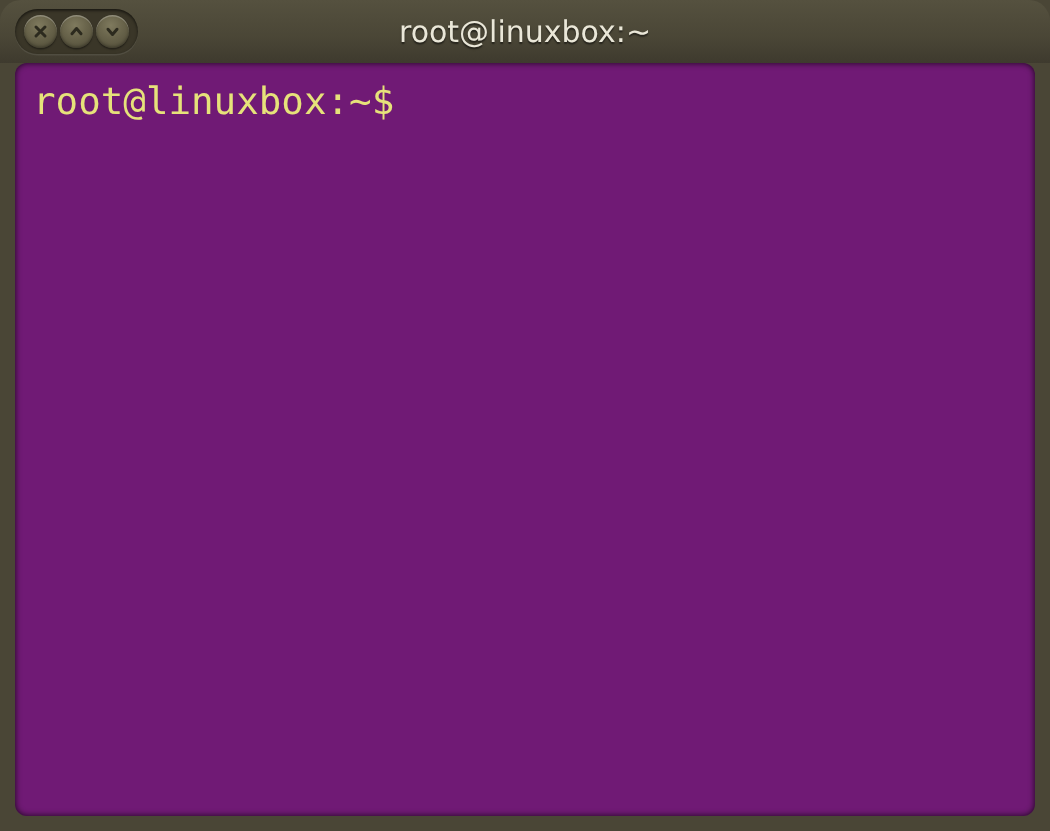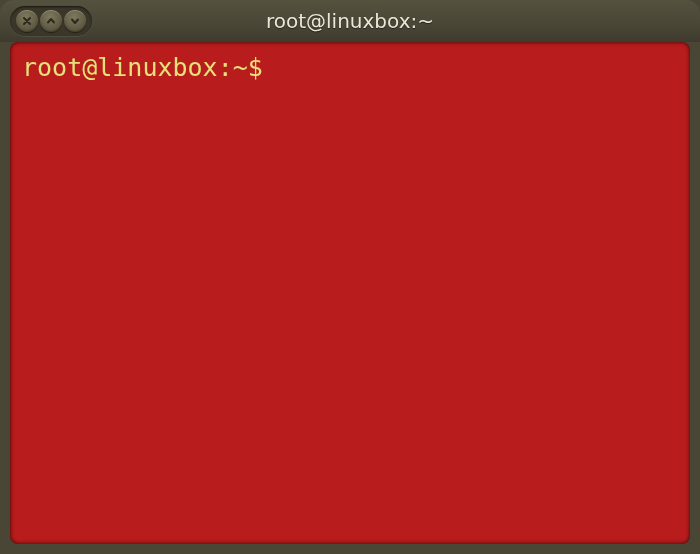--- a/index.html
+++ b/index.html
@@ -57,21 +57,21 @@
       text-align: center;
       color: #eae7d8;
       font-size: 20px;
       font-weight: 500;
       pointer-events: none;
       text-shadow: 0 1px 1px rgba(0,0,0,0.5);
     }
     .terminal {
       flex: 1;
       margin: 0 10px 10px 10px;
-      background: #b91c1c;
+      background: #701a75;
       border-radius: 8px;
       padding: 10px 12px;
       font-family: "DejaVu Sans Mono", "Liberation Mono", Consolas, monospace;
       font-size: 25px;
       line-height: 1.25;
       overflow: hidden;
       box-shadow: inset 0 0 4px rgba(0,0,0,0.8);
     }
     .prompt-line {
       color: #e6e27a;

